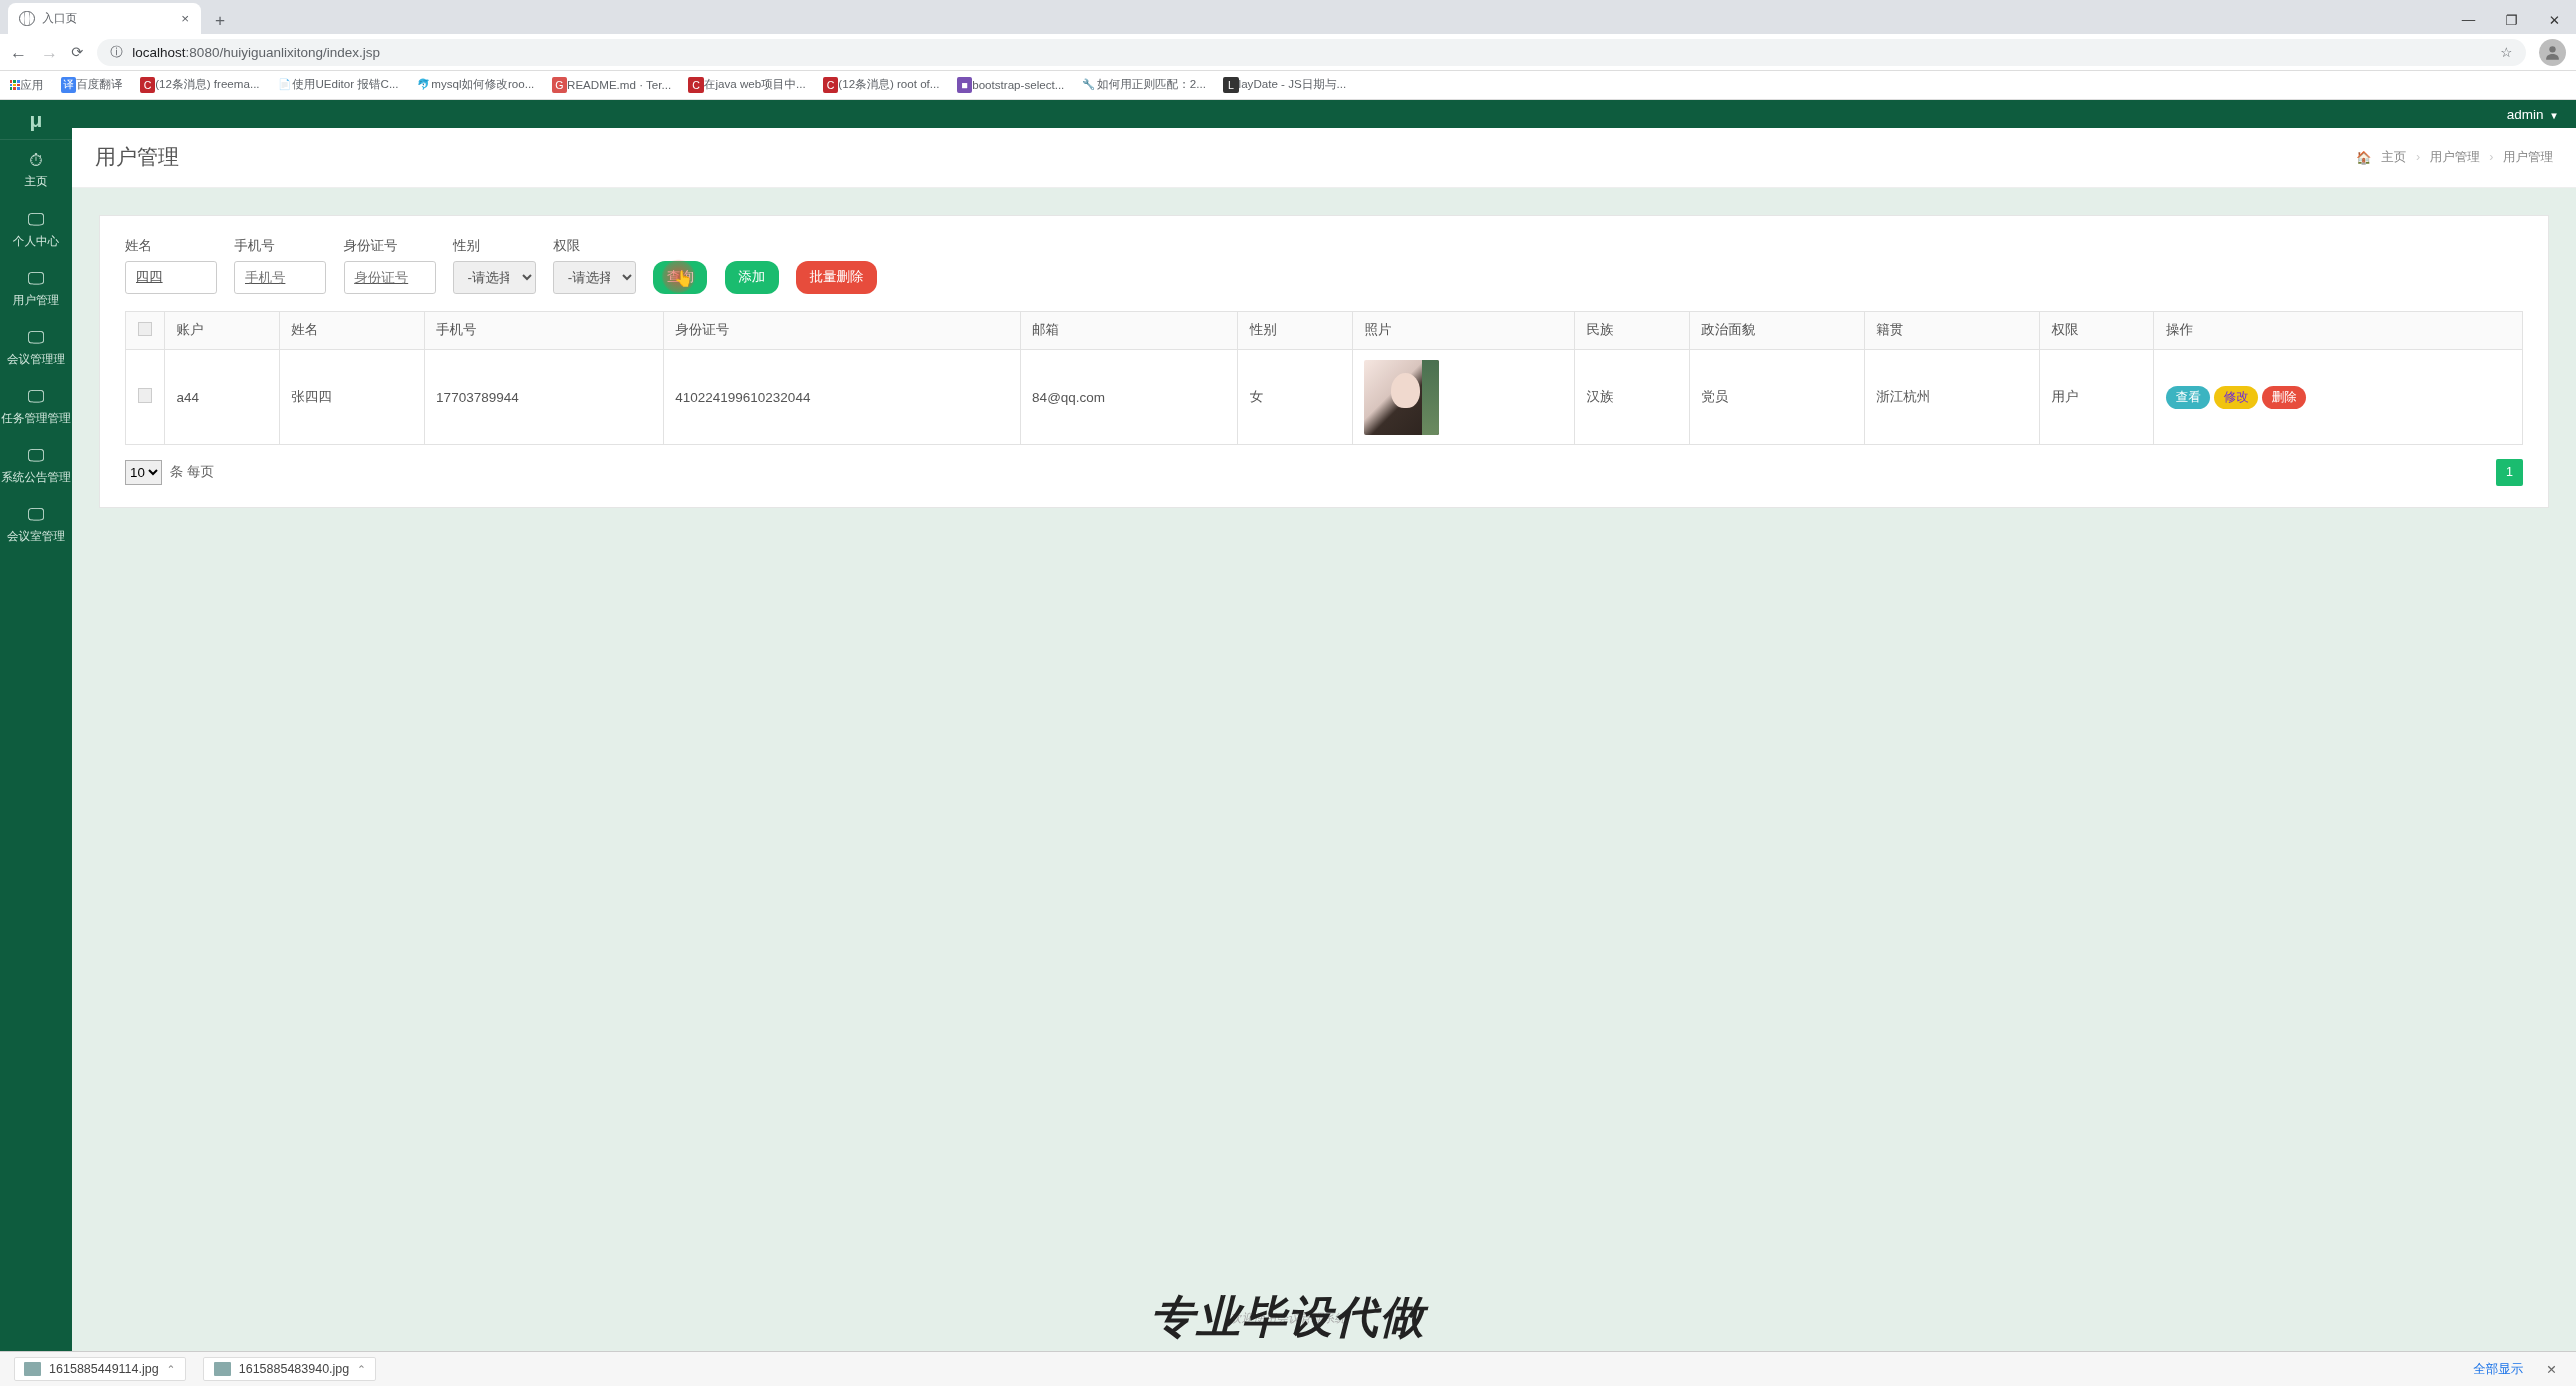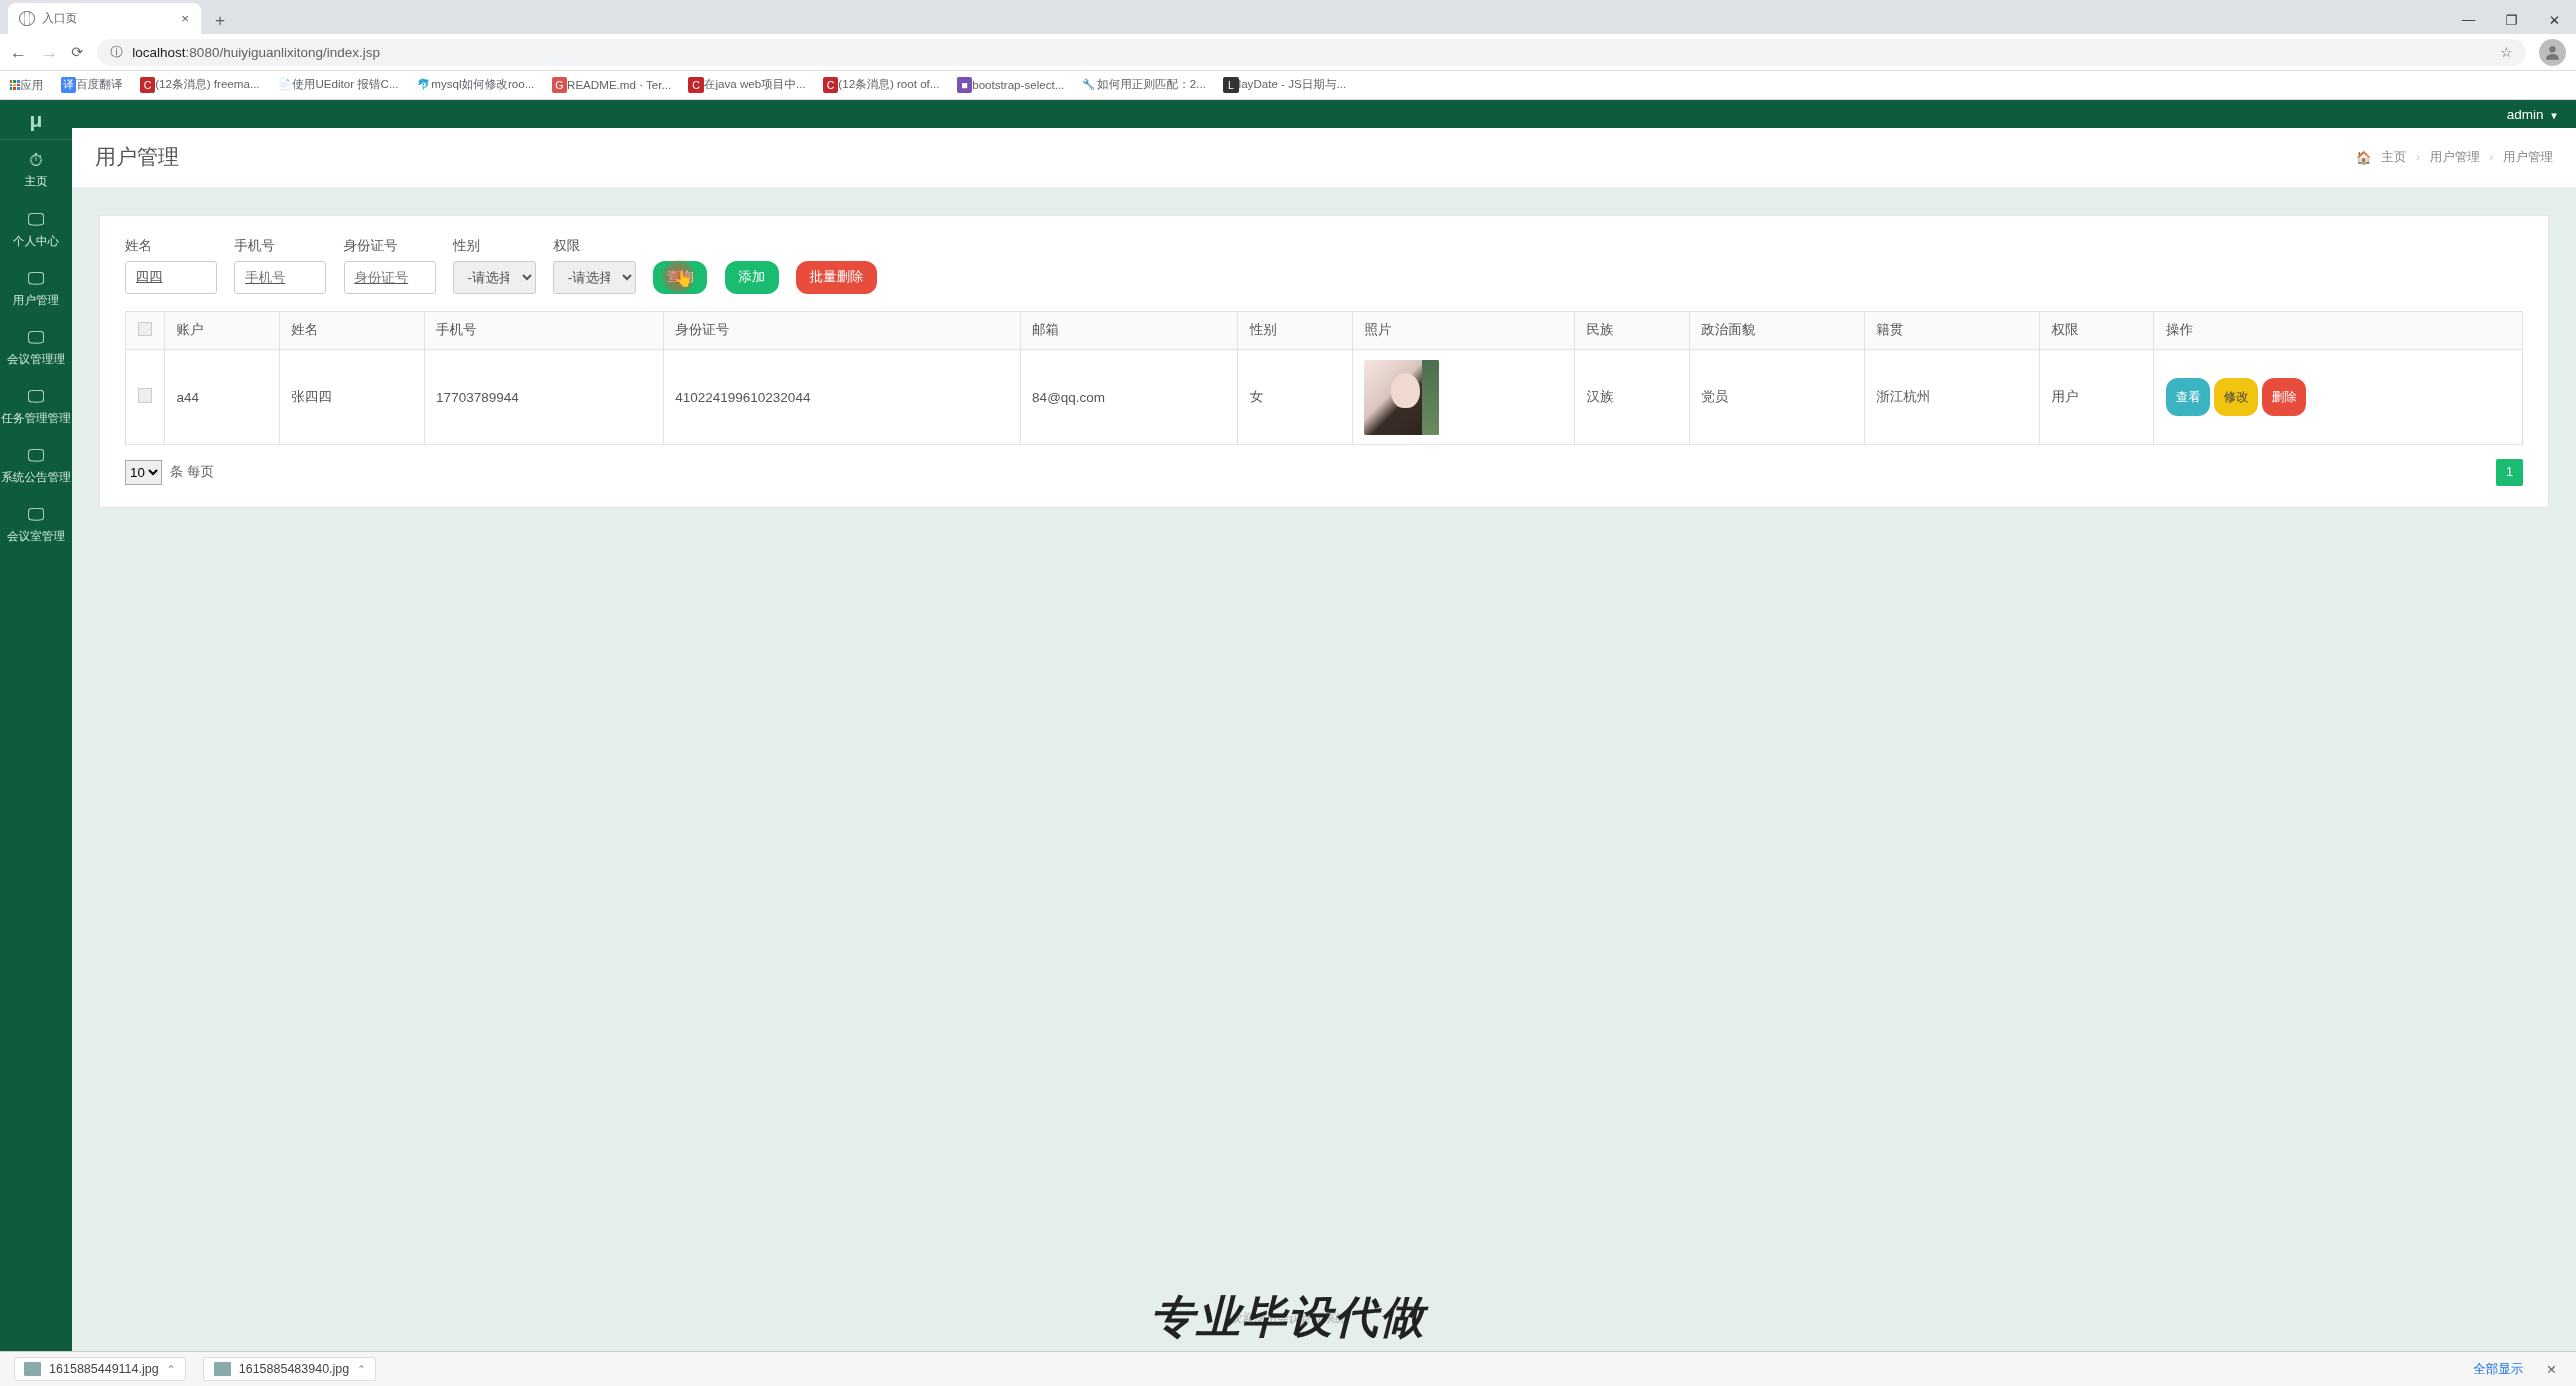--- a/index.html
+++ b/index.html
@@ -60,22 +60,22 @@
 .filter { display: flex; flex-direction: column; gap: 5.8px; }
 .filter label { font-size: 13.5px; color: #555; }
 .filter input, .filter select { height: 33px; border: 1px solid #ccc; border-radius: 2.9px; padding: 0 9.6px; font-size: 13.5px; color: #555; }
 .filter input { width: 92px; text-decoration: underline; }
 .filter select { width: 83px; }
 
 .btn { height: 33px; padding: 0 13.5px; border: none; border-radius: 12px; color: #fff; font-size: 13.5px; cursor: pointer; }
 .btn-green { background: #1abc6f; }
 .btn-red { background: #e74c3c; }
 .btn-info { background: #3bb4c1; }
-.btn-warn { background: #f1c40f; color: #404040; }
-.btn-sm { height: 38px; padding: 0 9.6px; font-size: 12.5px; }
+.btn-warn { background: #f1c40f; color: #6d28d9; }
+.btn-sm { height: 23px; padding: 0 9.6px; font-size: 12.5px; }
 
 .query-wrap { position: relative; display: inline-block; }
 .click-highlight { position: absolute; width: 35px; height: 35px; border-radius: 50%; background: radial-gradient(circle, rgba(231,76,60,.8) 0%, rgba(231,76,60,.3) 60%, transparent 70%); top: -1.9px; left: 7.7px; pointer-events: none; }
 .cursor-hand { position: absolute; top: 9.6px; left: 21px; font-size: 15.4px; pointer-events: none; }
 
 table { width: 100%; border-collapse: collapse; }
 th, td { border: 1px solid #e2e2e2; padding: 9.6px 11.6px; font-size: 13.5px; color: #555; text-align: left; vertical-align: middle; }
 th { background: #fafafa; font-weight: 500; }
 .chk { width: 14.4px; height: 14.4px; border: 1px solid #ccc; display: inline-block; background: #eee; }
 .avatar-img { width: 75px; height: 75px; background: linear-gradient(135deg, #f5e6e0 0%, #d9c5be 40%, #3a2e28 55%, #2b221d 100%); border-radius: 1.9px; position: relative; overflow: hidden; }

